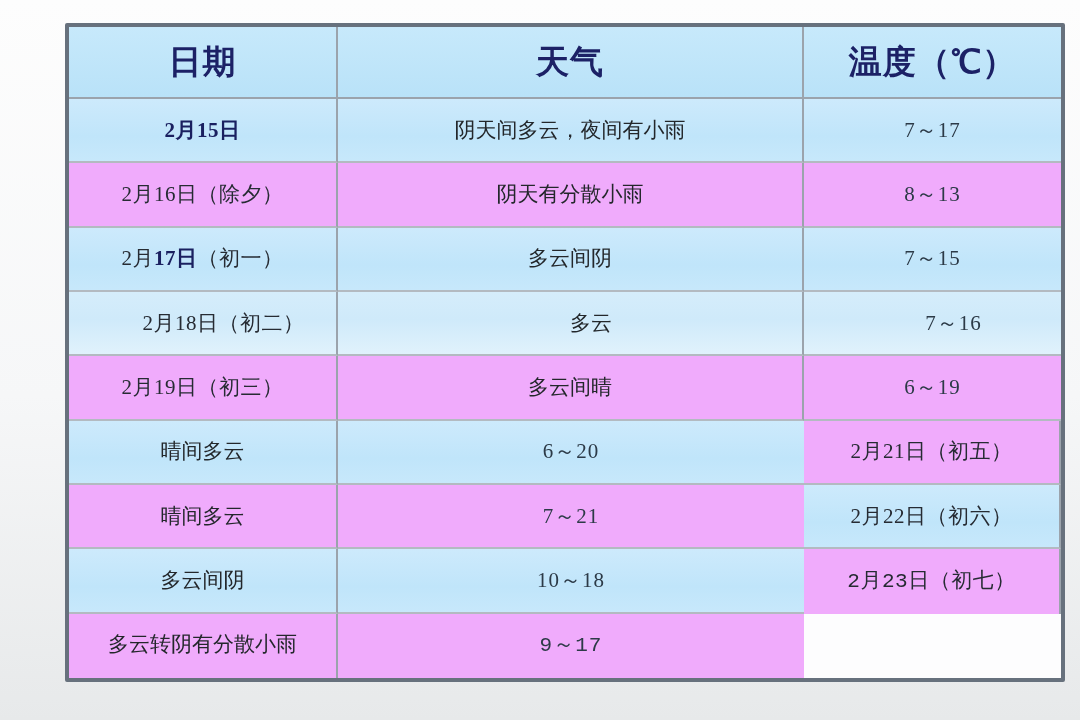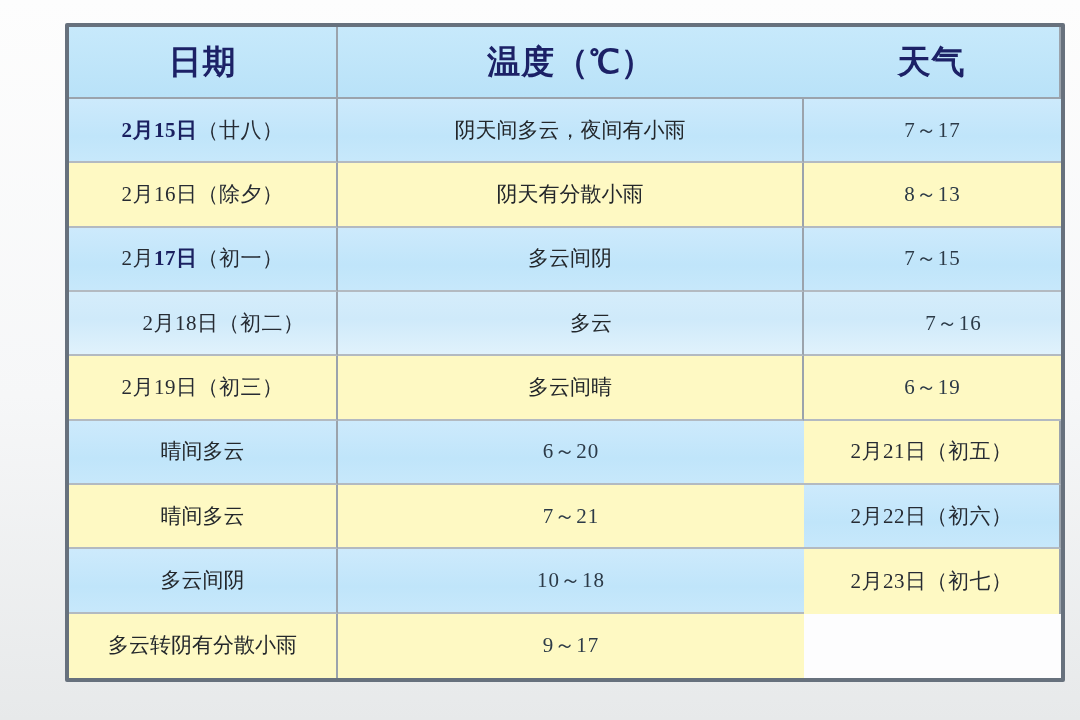--- a/index.html
+++ b/index.html
@@ -31,58 +31,57 @@
     border-bottom:2px solid #b3bac1;
     font-size:21px;
     color:#23272b;
     text-align:center;
     line-height:1.1;
     padding:0 6px;
     white-space:nowrap;
     overflow:hidden;
   }
   .cell.last-col{ border-right:none; }
-  .cell.last-row{ border-bottom:none; }
+  .cell.last-row{ border-bottom:none;font-family:Liberation Mono, monospace; }
 
   .hdr{
     font-family:"Liberation Sans", sans-serif;
     font-weight:bold;
     font-size:33px;
     color:#1c2166;
     letter-spacing:1px;
     border-bottom:2px solid #9ba3ac;
   }
   .tone-hdr{ background:linear-gradient(180deg,#c7e9fb 0%, #b9e2f8 100%); }
   .tone-blue{ background:linear-gradient(180deg,#cdeafc 0%, #c0e5fa 60%, #c7e8fb 100%); }
   .tone-soft{ background:linear-gradient(180deg,#d5edfb 0%, #cfeafa 45%, #e0f2fc 100%);padding-left:48px; }
-  .tone-white{ background:#fef9c3;text-align:right; }
+  .tone-white{ background:#f0abfc;text-align:right; }
 
   .date-cell{ color:#262b33; letter-spacing:0.5px; }
   .date-bold{ font-weight:bold; color:#1a2060; }
   .temp-cell{ color:#2c3a47; letter-spacing:1px; }
 </style>
 </head>
 <body>
 
 <div class="canvas">
   <div class="forecast-table">
 
     <div class="cell hdr tone-hdr">
       <span>日期</span>
     </div>
+    <div class="cell hdr tone-hdr">
+      <span>天气</span>
+    </div>
     <div class="cell hdr tone-hdr last-col">
       <span>温度（℃）</span>
-    </div>
-    <div class="cell hdr tone-hdr">
-      <span>天气</span>
     </div>
 
     <div class="cell date-cell tone-blue">
       <span class="date-bold">2月15日</span>
-        <span>（廿八）</span>
     </div>
     <div class="cell tone-blue">
       <span>阴天间多云，夜间有小雨</span>
     </div>
     <div class="cell temp-cell tone-blue last-col">
       <span>7～17</span>
     </div>
 
     <div class="cell date-cell tone-white">
       <span>2月16日（除夕）</span>

